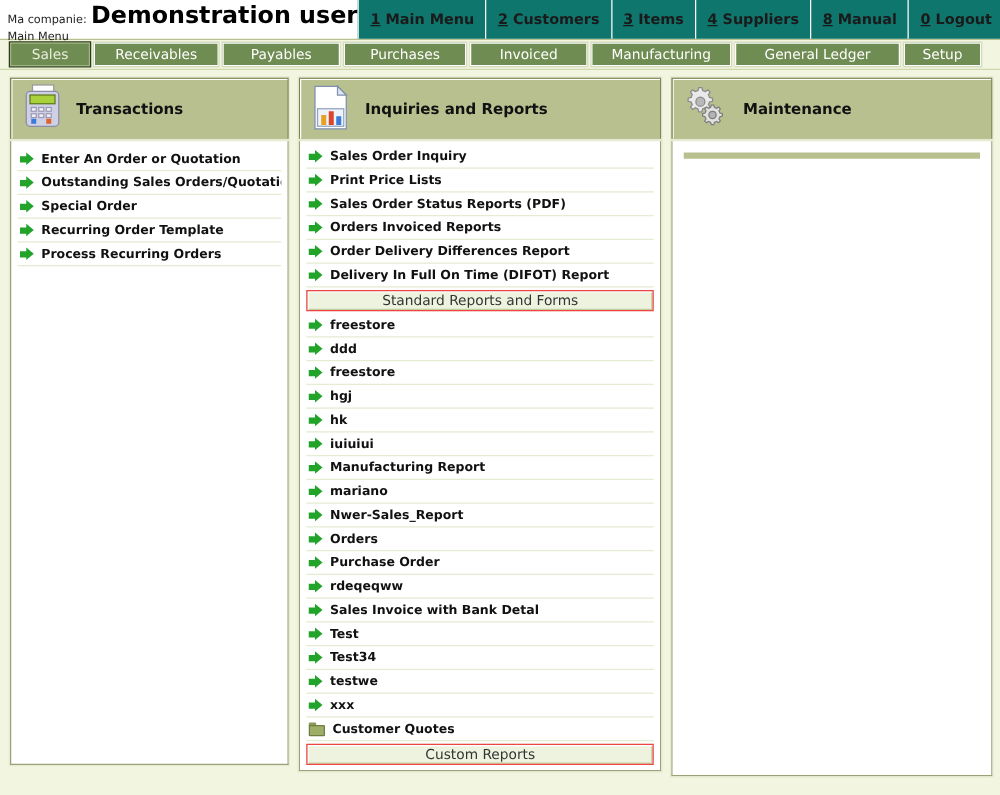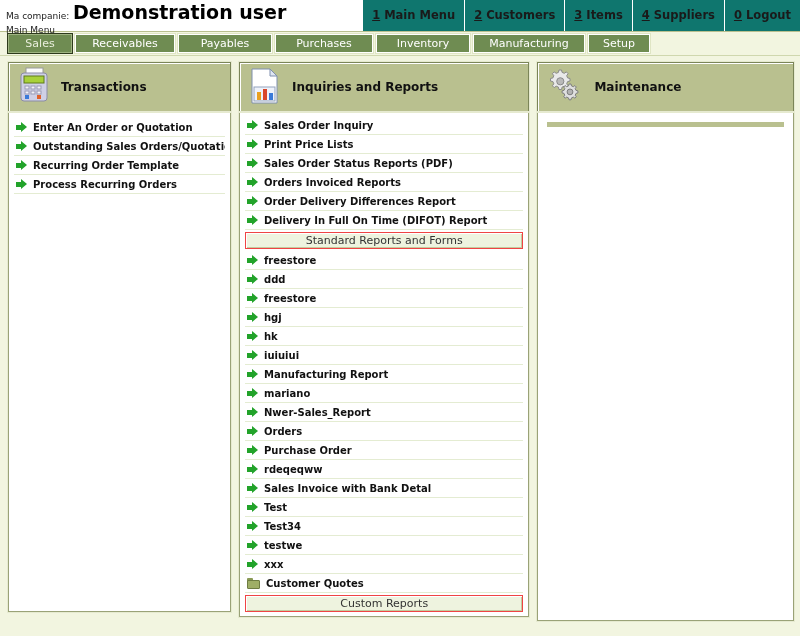--- a/index.html
+++ b/index.html
@@ -145,31 +145,33 @@
       <span class="company-label">Ma companie:</span>
       <span class="company-name">Demonstration user</span>
     </div>
     <div class="company-line2">Main Menu</div>
   </div>
   <div id="quickmenu">
       <div class="qm-item"><span class="acc">1</span><span> Main Menu</span></div>
       <div class="qm-item"><span class="acc">2</span><span> Customers</span></div>
       <div class="qm-item"><span class="acc">3</span><span> Items</span></div>
       <div class="qm-item"><span class="acc">4</span><span> Suppliers</span></div>
+      <div class="qm-item"><span class="acc">8</span><span> Manual</span></div>
       <div class="qm-item"><span class="acc">0</span><span> Logout</span></div>
     </div>
 </div>
 
 <div id="tabrow">
     <div class="tab active" style="width: 62px;">Sales</div>
     <div class="tab" style="width: 98px;">Receivables</div>
     <div class="tab" style="width: 92px;">Payables</div>
     <div class="tab" style="width: 96px;">Purchases</div>
-    <div class="tab" style="width: 92px;">Inventory</div>
+    <div class="tab" style="width: 92px;">Invoiced</div>
     <div class="tab" style="width: 110px;">Manufacturing</div>
+    <div class="tab" style="width: 130px;">General Ledger</div>
     <div class="tab" style="width: 60px;">Setup</div>
   </div>
 
 <div id="main">
 
   <div class="panel panel-col">
     <div class="panel-head">
       <span>
         <svg width="34" height="38" viewBox="0 0 34 38">
           <rect x="9" y="1" width="17" height="6" fill="#fdfdfd" stroke="#9a9a9a"></rect>
@@ -193,20 +195,24 @@
         <div class="menu-item">
           <span class="arrow-icon"></span>
           <span>Enter An Order or Quotation</span>
         </div>
         <div class="menu-item">
           <span class="arrow-icon"></span>
           <span>Outstanding Sales Orders/Quotations</span>
         </div>
         <div class="menu-item">
           <span class="arrow-icon"></span>
+          <span>Special Order</span>
+        </div>
+        <div class="menu-item">
+          <span class="arrow-icon"></span>
           <span>Recurring Order Template</span>
         </div>
         <div class="menu-item">
           <span class="arrow-icon"></span>
           <span>Process Recurring Orders</span>
         </div>
       </div>
   </div>
 
   <div class="panel panel-col mid">

